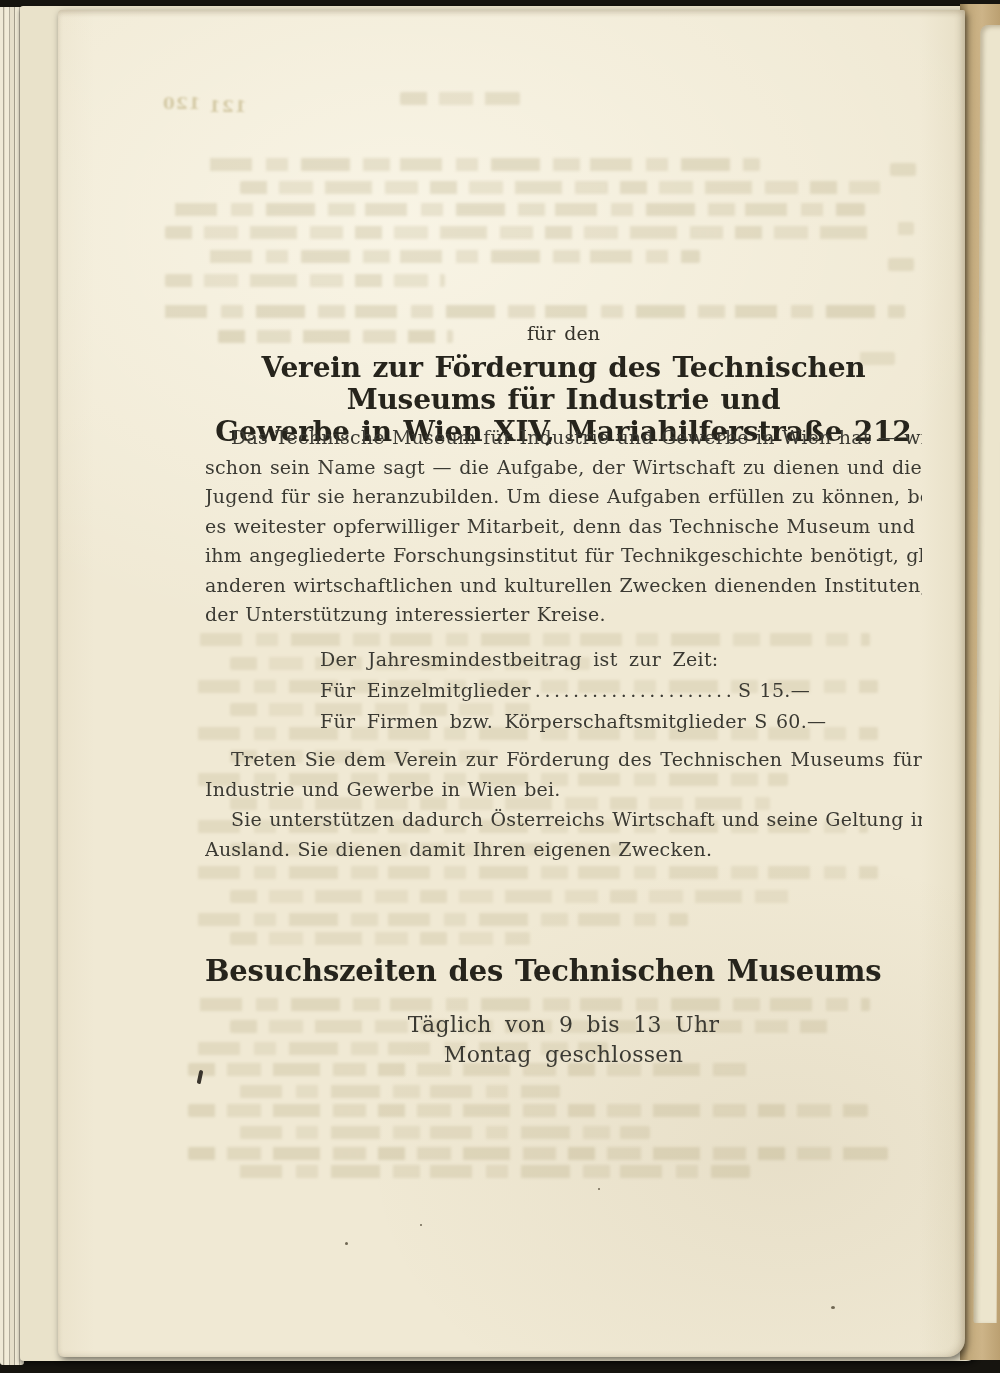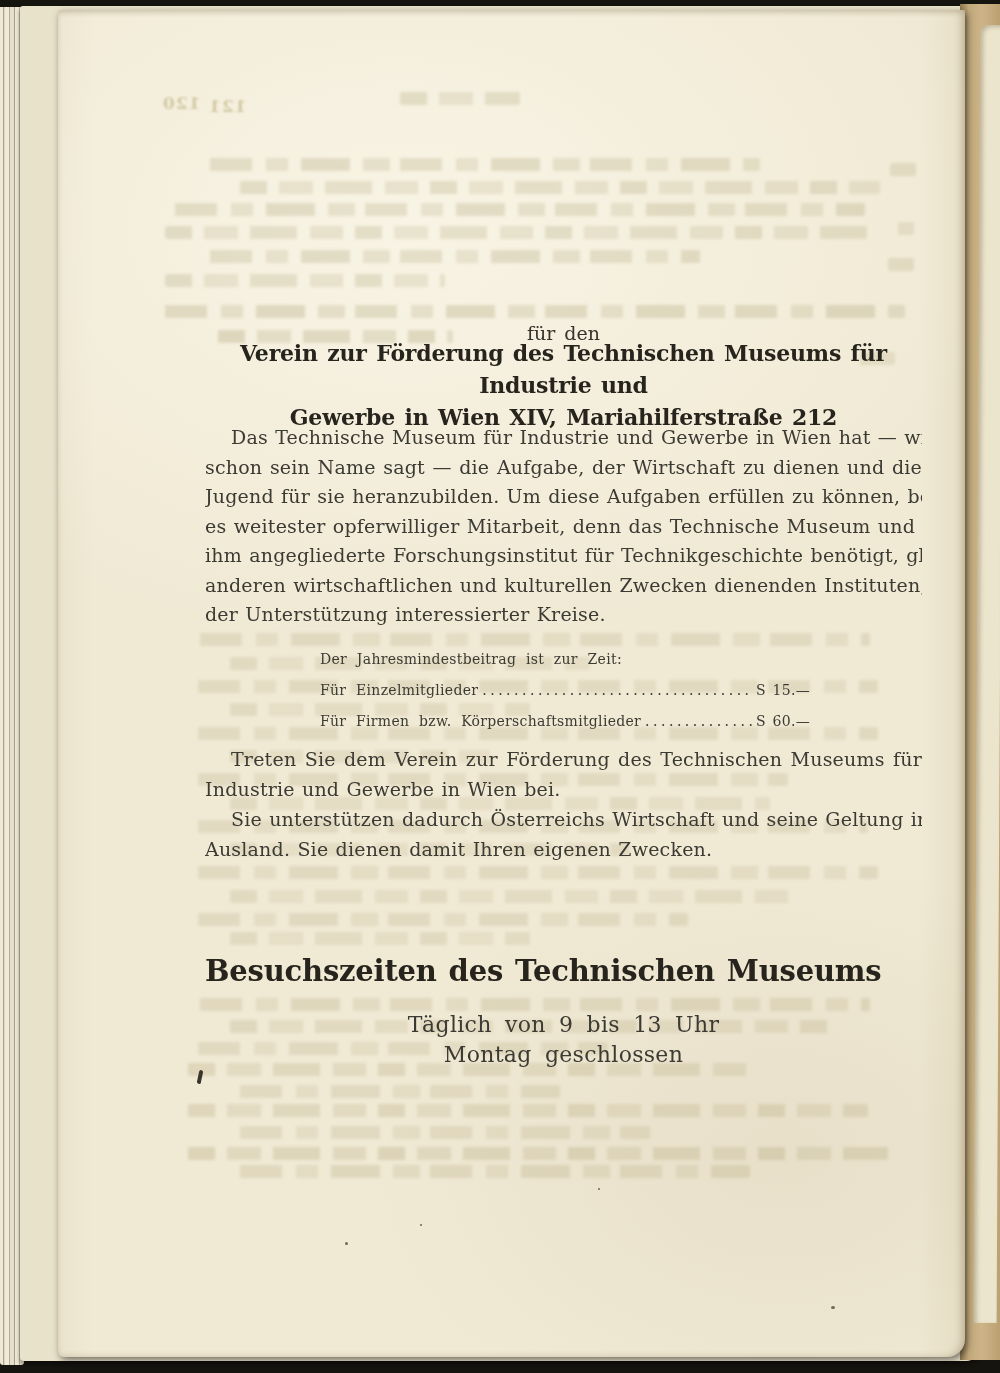--- a/index.html
+++ b/index.html
@@ -72,31 +72,31 @@
   .content{position:absolute;inset:0;z-index:2;color:#3b3a33;}
   .col{position:absolute;left:147px;width:717px;}
   .title{
     top:252px;text-align:center;
     font-size:44px;line-height:1.25;font-weight:bold;color:#26231b;
     letter-spacing:1px;-webkit-text-stroke:.6px #26231b;
     white-space:nowrap;
   }
   .subtitle{top:312px;text-align:center;font-size:19px;word-spacing:3px;color:#35332b;}
   .orgname{
-    top:327px;text-align:center;font-size:22px;line-height:32px;font-weight:bold;
+    top:342px;text-align:center;font-size:28px;line-height:32px;font-weight:bold;
     color:#26241c;letter-spacing:-.2px;word-spacing:2px;
   }
   .para{font-size:19px;line-height:29.5px;letter-spacing:.2px;word-spacing:1px;overflow:hidden;}
   .para .jline{text-align:justify;text-align-last:justify;height:29.5px;white-space:nowrap;}
   .para .jline.last{text-align-last:left;}
   .para .jline:first-child{text-indent:26px;}
   #para1{top:413px;}
   #para2{top:735px;}
   #para3{top:795px;}
-  .fees{position:absolute;left:262px;top:634px;width:490px;font-size:14px;line-height:31px;}
+  .fees{position:absolute;left:262px;top:634px;width:490px;font-size:19px;line-height:31px;}
   .fee-intro{word-spacing:5px;letter-spacing:.3px;}
   .fee-row{display:flex;align-items:baseline;word-spacing:5px;letter-spacing:.3px;}
   .fee-label{flex:none;white-space:nowrap;}
   .fee-leader{flex:1;overflow:hidden;white-space:nowrap;letter-spacing:3.5px;margin:0 4px;word-spacing:0;}
   .fee-amount{flex:none;white-space:nowrap;word-spacing:2px;}
   .visit-heading{
     top:944px;text-align:left;font-size:29px;font-weight:bold;color:#26241c;
     letter-spacing:-.2px;word-spacing:2px;white-space:nowrap;
   }
   .visit-lines{top:1000px;text-align:center;font-size:22px;line-height:30px;word-spacing:6px;letter-spacing:.3px;}

